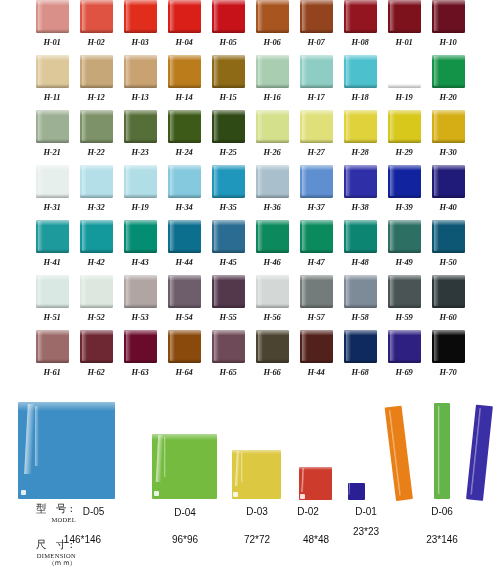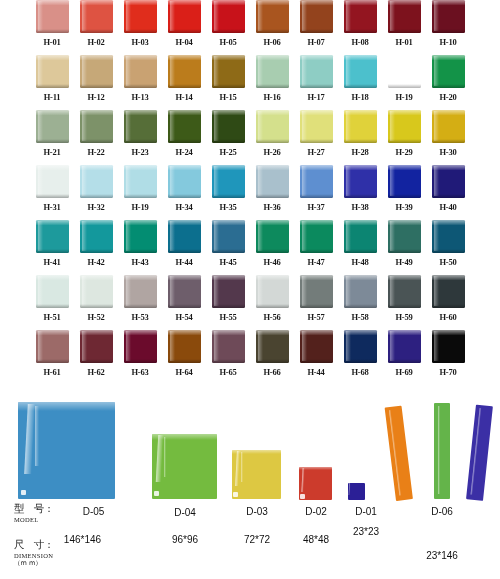--- a/index.html
+++ b/index.html
@@ -21,20 +21,21 @@
     left: 0;
     top: 0;
     width: 500px;
   }
   .swatch-row {
     display: flex;
     justify-content: center;
     gap: 11px;
     margin-bottom: 0;
     height: 55px;
+    font-style: italic;
   }
   .swatch-cell {
     width: 33px;
     display: flex;
     flex-direction: column;
     align-items: center;
   }
   .swatch-tile {
     width: 33px;
     height: 33px;
@@ -143,21 +144,21 @@
     position: absolute;
     left: 0;
     top: 106px;
     width: 500px;
     height: 77px;
   }
   .spec-head {
     position: absolute;
     left: 14px;
     width: 62px;
-    text-align: left;
+    text-align: right;
   }
   .spec-head .cn {
     font-size: 10.5px;
     color: #1b1b1b;
     font-family: "DejaVu Sans", sans-serif;
     letter-spacing: 3px;
     white-space: nowrap;
   }
   .spec-head .en {
     font-size: 6.5px;
@@ -678,25 +679,25 @@
 
     <div class="spec-head" style="top:28px;margin-top:8px;">
       <div class="cn">尺 寸:</div>
       <div class="en">DIMENSION</div>
       <div class="unit">（m m）</div>
     </div>
 
     <div class="spec-val" style="left:46px; top:4px; width:95px;">D-05</div>
     <div class="spec-val" style="left:145px; top:5px; width:80px;">D-04</div>
     <div class="spec-val" style="left:226px; top:4px; width:62px;">D-03</div>
-    <div class="spec-val" style="left:288px; top:4px; width:56px;">D-02</div>
+    <div class="spec-val" style="left:280px; top:4px; width:56px;">D-02</div>
     <div class="spec-val" style="left:342px; top:4px; width:48px;">D-01</div>
     <div class="spec-val" style="left:400px; top:4px; width:84px;">D-06</div>
 
     <div class="spec-val" style="left:35px; top:32px; width:95px;">146*146</div>
     <div class="spec-val" style="left:145px; top:32px; width:80px;">96*96</div>
     <div class="spec-val" style="left:226px; top:32px; width:62px;">72*72</div>
     <div class="spec-val" style="left:288px; top:32px; width:56px;">48*48</div>
     <div class="spec-val" style="left:342px; top:24px; width:48px;">23*23</div>
-    <div class="spec-val" style="left:400px; top:48px; width:84px;">23*146</div>
+    <div class="spec-val" style="left:400px; top:32px; width:84px;">23*146</div>
 
   </div>
 </div>
 
 </body></html>

